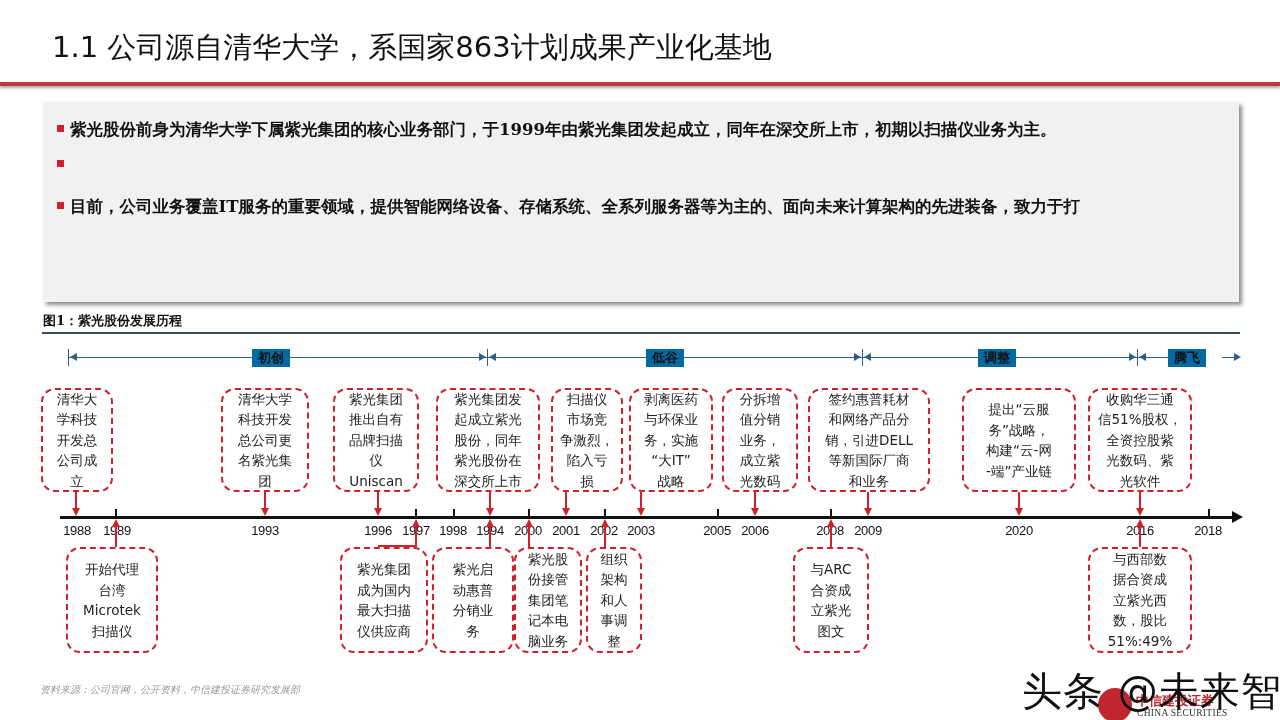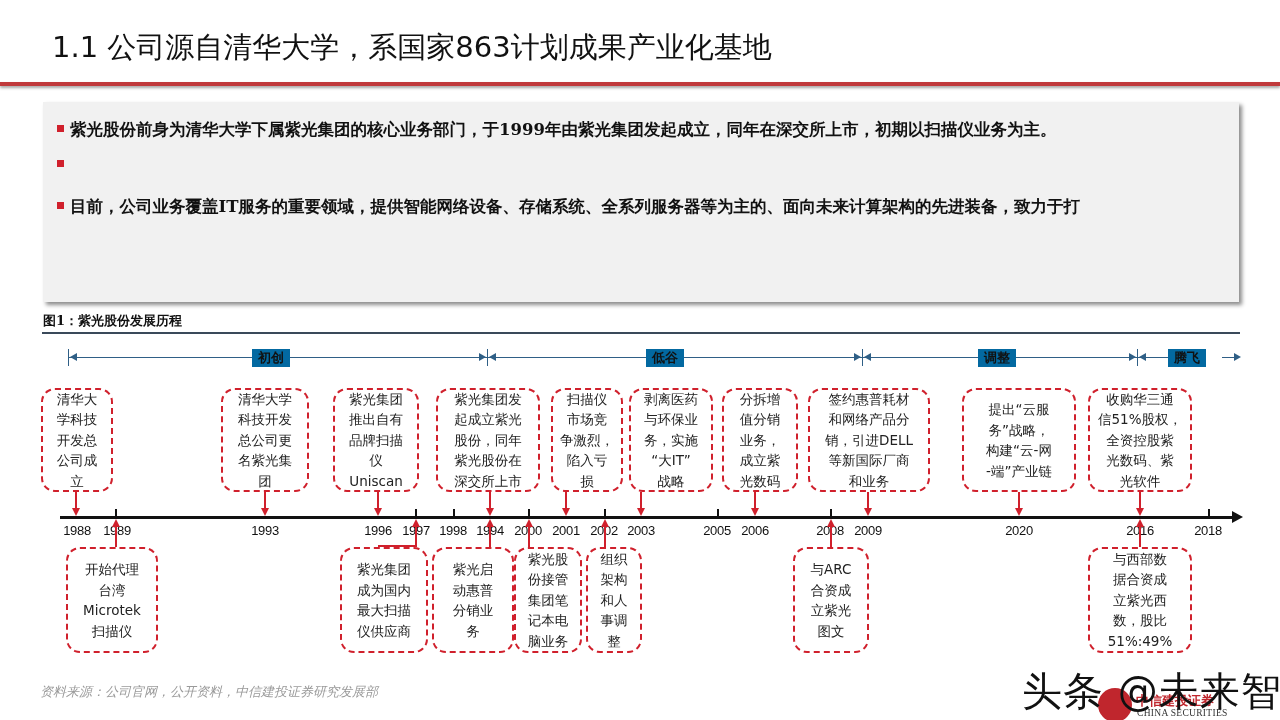--- a/index.html
+++ b/index.html
@@ -30,21 +30,21 @@
   .ylabel { position: absolute; top: 523px; font-family: "Liberation Sans Narrow", "Liberation Sans", sans-serif; font-size: 13px; color: #111; transform: translateX(-50%); white-space: nowrap; letter-spacing: -0.3px; }
 
   .box { position: absolute; border: 2.5px dashed #d0202c; border-radius: 14px; background: #fff; display: flex; align-items: center; justify-content: center; text-align: center; font-family: "DejaVu Sans", sans-serif; font-size: 13.5px; line-height: 20.5px; color: #222; padding: 2px 4px; }
   .box span { display: block; white-space: pre-line; }
 
   .conn { position: absolute; width: 2px; background: #d0202c; }
   .ah-down { position: absolute; width: 0; height: 0; border-left: 4px solid transparent; border-right: 4px solid transparent; border-top: 8px solid #d0202c; }
   .ah-up { position: absolute; width: 0; height: 0; border-left: 4px solid transparent; border-right: 4px solid transparent; border-bottom: 8px solid #d0202c; }
   .hconn { position: absolute; height: 2px; background: #d0202c; }
 
-  .source { position: absolute; left: 40px; top: 683px; font-family: "DejaVu Serif", serif; font-style: italic; font-size: 13px; color: #9a9a9a; }
+  .source { position: absolute; left: 40px; top: 683px; font-family: "DejaVu Serif", serif; font-style: italic; font-size: 10px; color: #9a9a9a; }
 
   .wm { position: absolute; left: 1022px; top: 664px; font-size: 40px; color: #111; font-family: "DejaVu Sans", sans-serif; white-space: nowrap; letter-spacing: 1px; text-align: center; }
   .logo-circle { position: absolute; left: 1098px; top: 688px; width: 34px; height: 34px; border-radius: 50%; background: #c0262d; }
   .logo-text { position: absolute; left: 1136px; top: 692px; font-family: "DejaVu Serif", serif; font-weight: bold; font-size: 13px; color: #c0262d; }
   .logo-en { position: absolute; left: 1137px; top: 708px; font-family: Liberation Serif, serif; font-size: 9.5px; color: #333; letter-spacing: 0.3px; }
 </style>
 </head>
 <body>
 
 <div class="title">1.1 公司源自清华大学，系国家863计划成果产业化基地</div>

